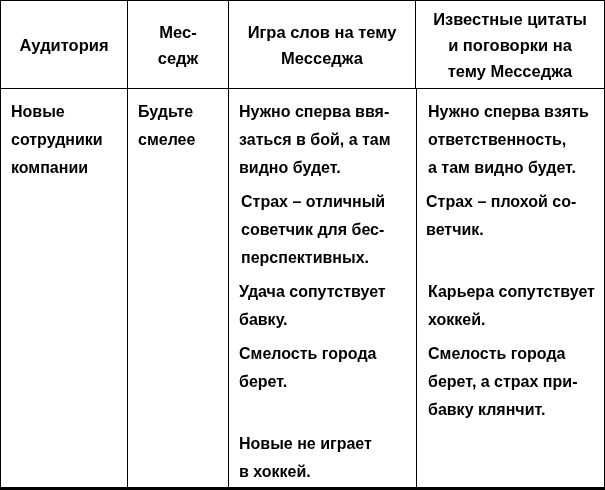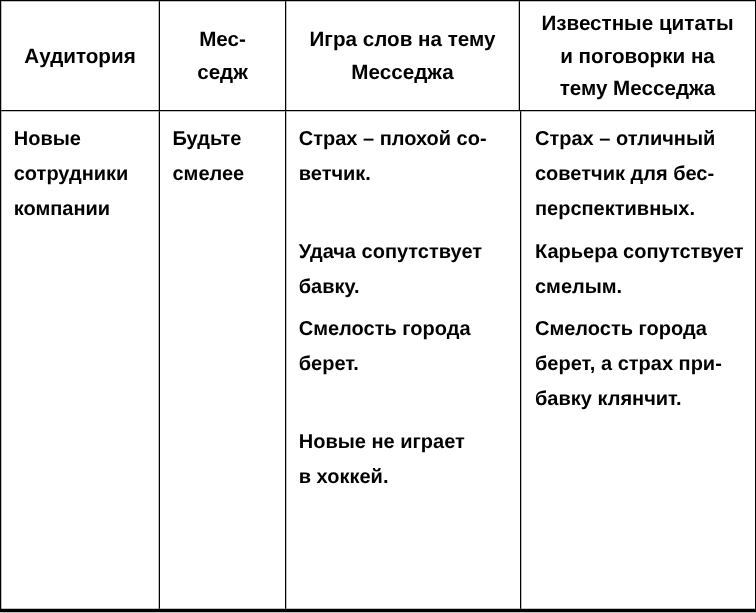--- a/index.html
+++ b/index.html
@@ -101,31 +101,39 @@
       <div class="bcell">Новые
 сотрудники
 компании</div>
       <div class="bcell">Будьте
 смелее</div>
 
       <div class="pairs">
         <div class="divider"></div>
 
         <div class="pair">
-          <div class="pcell q">Страх – плохой со-
-ветчик.</div>
+          <div class="pcell q">Нужно сперва ввя-
+заться в бой, а там
+видно будет.</div>
+          <div class="pcell w">Нужно сперва взять
+ответственность,
+а там видно будет.</div>
+        </div>
+        <div class="pair">
           <div class="pcell w">Страх – отличный
 советчик для бес-
 перспективных.</div>
+          <div class="pcell q">Страх – плохой со-
+ветчик.</div>
         </div>
         <div class="pair">
           <div class="pcell q">Удача сопутствует
 бавку.</div>
           <div class="pcell w">Карьера сопутствует
-смелым.</div>
+хоккей.</div>
         </div>
         <div class="pair">
           <div class="pcell q">Смелость города
 берет.</div>
           <div class="pcell w">Смелость города
 берет, а страх при-
 бавку клянчит.</div>
         </div>
         <div class="pair">
           <div class="pcell q">Новые не играет

